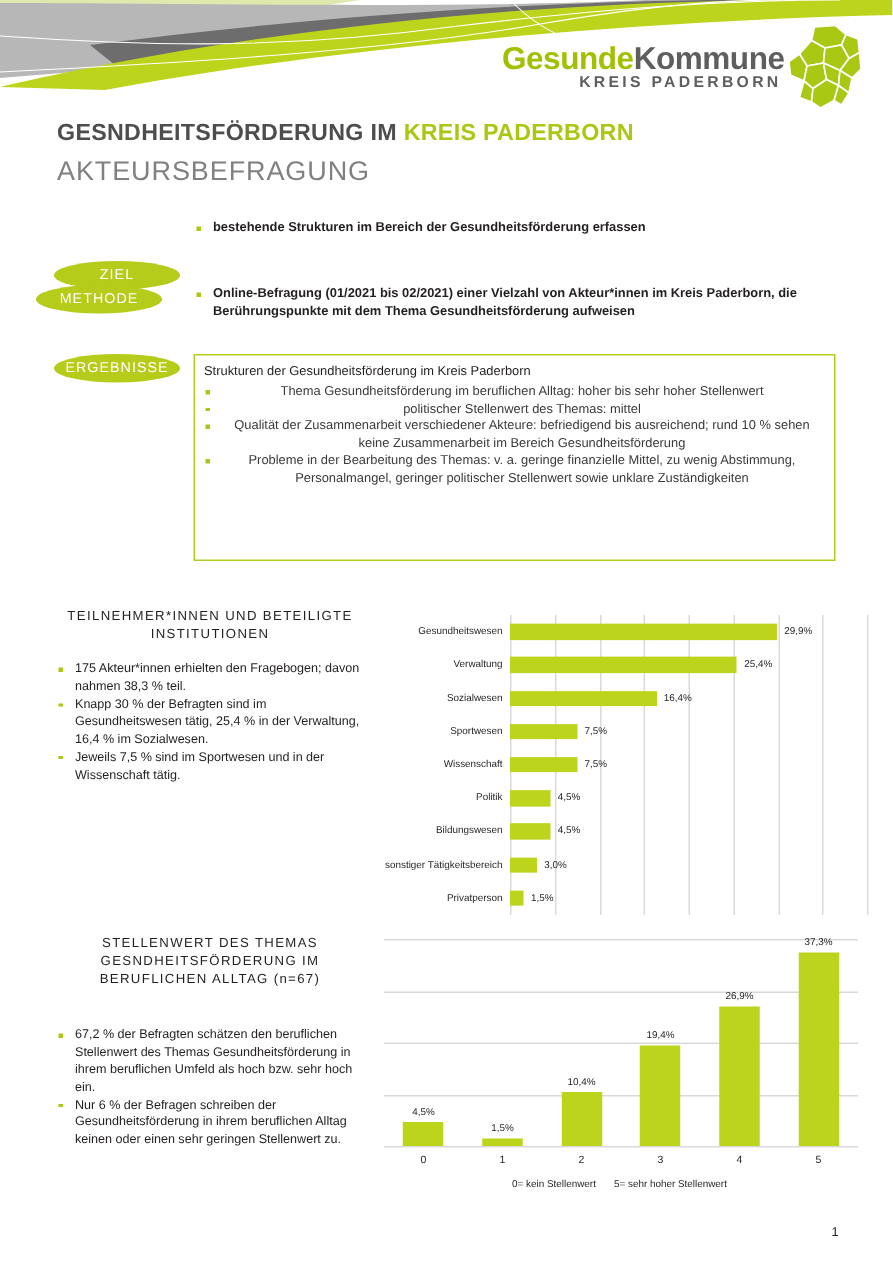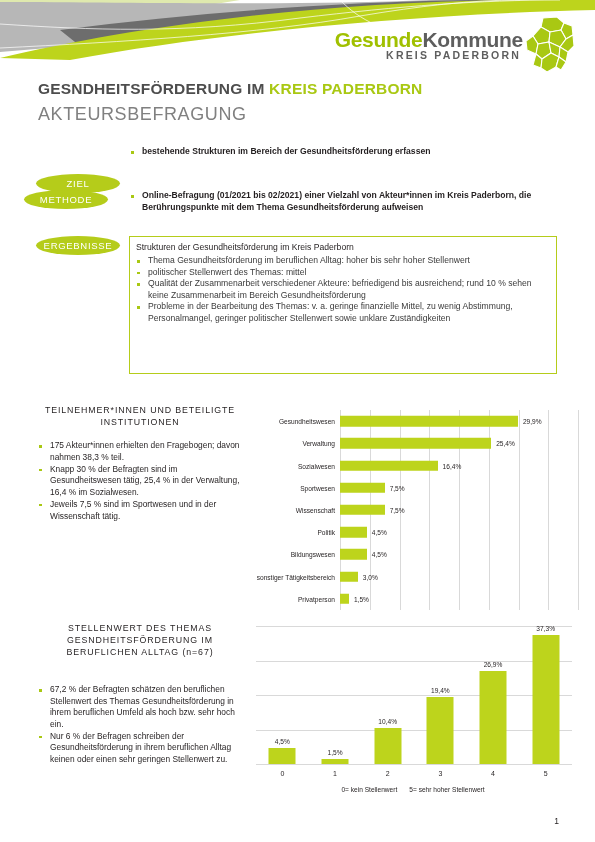--- a/index.html
+++ b/index.html
@@ -150,21 +150,21 @@
     color: #231f20;
     margin: 0 0 2px 0;
     line-height: 11px;
   }
   #results-list {
     position: static;
     font-size: 8.6px;
     line-height: 11.2px;
     color: #3a3a3a;
   }
-  #results-list li { margin-bottom: 0.5px; }
+  #results-list li { margin-bottom: 0.5px; text-align: center; }
 
   
   .section-heading {
     font-size: 8.8px;
     letter-spacing: 0.9px;
     text-align: center;
     color: #231f20;
     line-height: 12px;
     margin: 0;
   }

